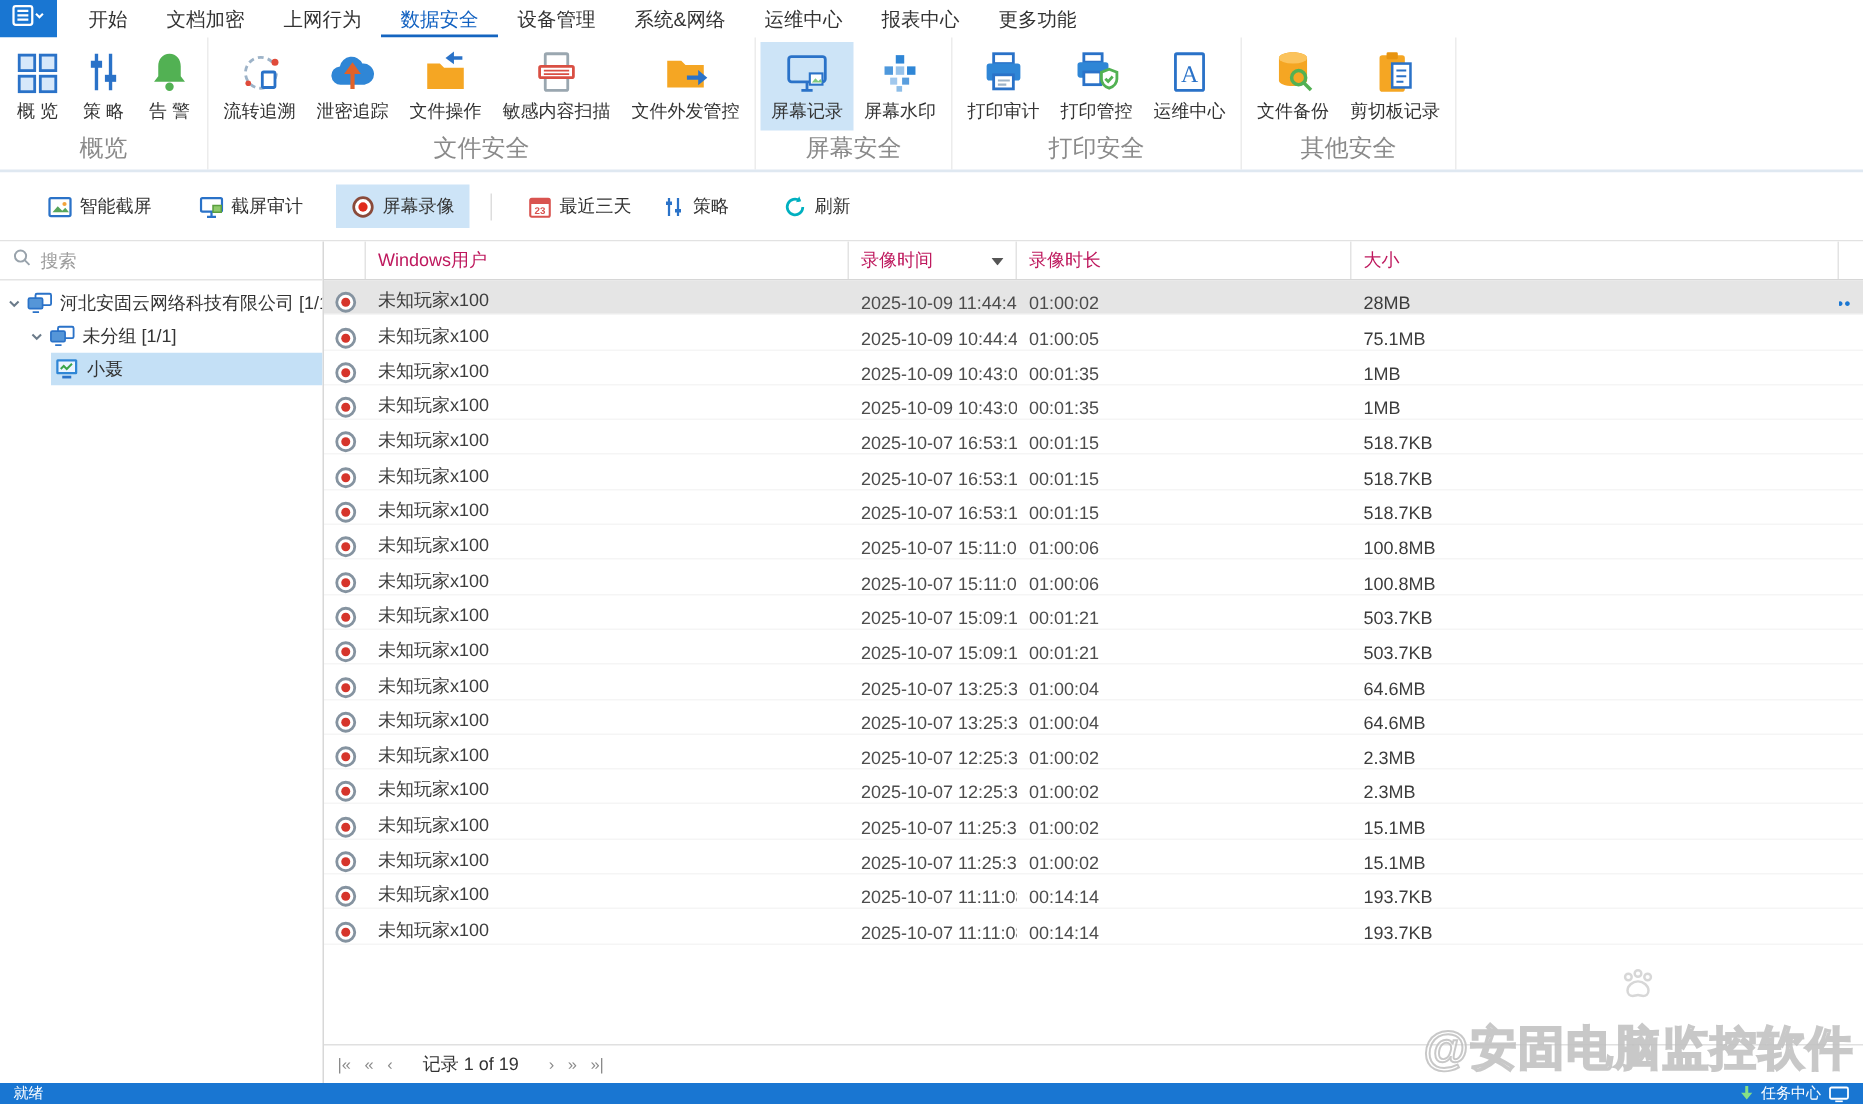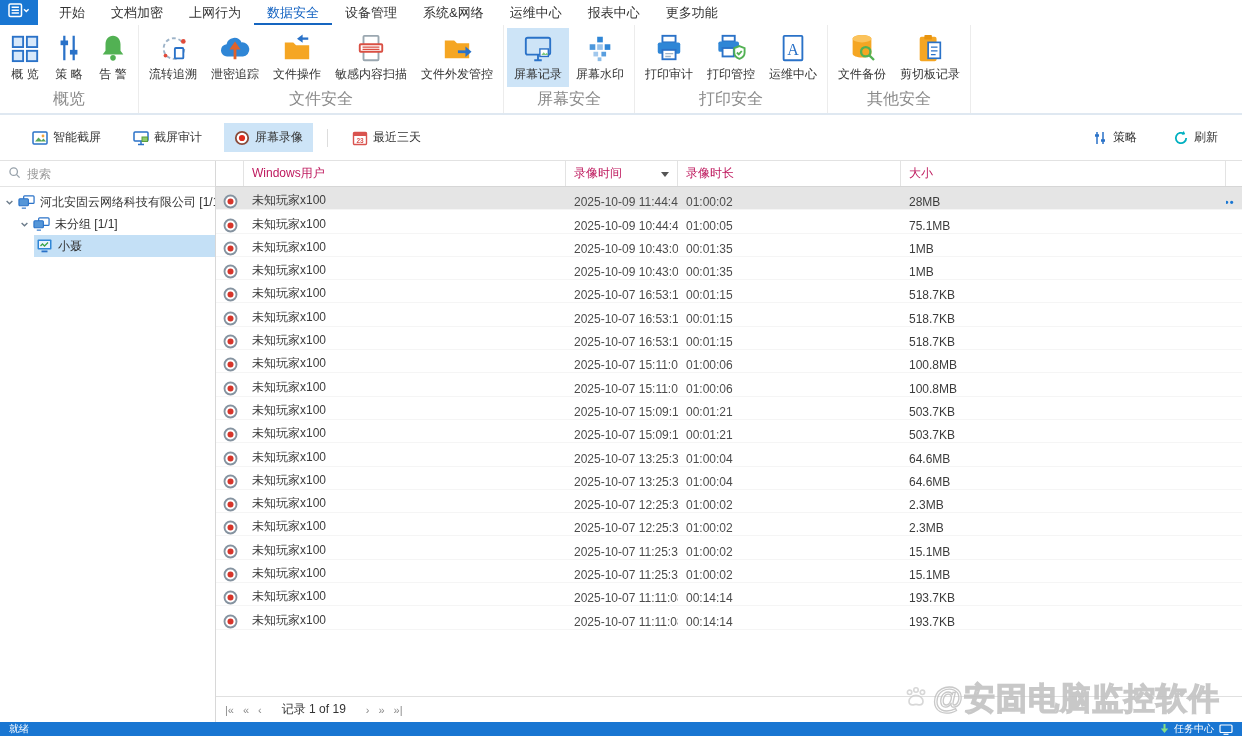--- a/index.html
+++ b/index.html
@@ -19,21 +19,21 @@
   .ribbon { height:88px; display:flex; background:#fff; flex:none; }
   .rgroup { display:flex; flex-direction:column; border-right:1px solid #ececec; padding:1px 3px 0; }
   .ritems { display:flex; flex:1; align-items:flex-start; padding-top:2px; }
   .ritem { display:flex; flex-direction:column; align-items:center; gap:3px; padding:5px 7px 4px; min-width:44px; cursor:pointer; }
   .ritem.selected { background:#cde4f7; }
   .ricon svg { width:30px; height:30px; display:block; }
   .rtext { font-size:12px; color:#333; white-space:nowrap; }
   .rglabel { text-align:center; font-size:16px; color:#8a8a8a; padding:2px 6px 4px; white-space:nowrap; }
   .ribbon-edge { height:2px; background:#dfe8f1; flex:none; }
   
-  .subtoolbar { height:46px; display:flex; align-items:center; justify-content:space-between; border-bottom:1px solid #e2e2e2; background:#fff; flex:none; }
+  .subtoolbar { height:46px; display:flex; align-items:center; justify-content:flex-start; border-bottom:1px solid #e2e2e2; background:#fff; flex:none; }
   .toolbar-left { display:flex; align-items:center; gap:12px; margin-left:22px; }
   .toolbar-right { display:flex; align-items:center; gap:16px; margin-right:14px; }
   .tbtn { display:flex; align-items:center; gap:5px; font-size:12px; color:#333; padding:6px 10px; white-space:nowrap; cursor:pointer; }
   .tbtn.selected { background:#cde4f7; }
   .tbtn svg { width:16px; height:16px; display:block; }
   .tdivider { width:1px; height:18px; background:#ddd; margin:0 2px; }
   
   .main { flex:1; display:flex; min-height:0; }
   .sidebar { width:216px; flex:none; border-right:1px solid #d8d8d8; display:flex; flex-direction:column; background:#fff; }
   .search-row { height:26px; flex:none; display:flex; align-items:center; gap:6px; padding:0 8px; border-bottom:1px solid #e4e4e4; }
@@ -72,21 +72,21 @@
   .rowmenu { color:#1976d2; font-size:11px; font-weight:bold; letter-spacing:1px; margin-left:-14px; }
   
   .pagebar { height:26px; flex:none; border-top:1px solid #e0e0e0; display:flex; align-items:center; padding-left:8px; gap:7px; font-size:12px; color:#333; }
   .pnav { color:#8a8a8a; font-size:11px; padding:0 1px; cursor:pointer; }
   .plabel { margin:0 12px; white-space:nowrap; }
   
   .statusbar { height:14px; flex:none; background:#1976d2; color:#fff; display:flex; align-items:center; justify-content:space-between; padding:0 9px; font-size:10px; }
   .status-right { display:flex; align-items:center; gap:5px; }
   .status-right svg { display:block; }
   
-  .watermark { position:absolute; right:22px; bottom:16px; display:flex; align-items:center; gap:3px; pointer-events:none; z-index:10; }
+  .watermark { position:absolute; right:6px; bottom:16px; display:flex; align-items:center; gap:3px; pointer-events:none; z-index:10;flex-direction:column; }
   .wm-text {
     font-size:31px; font-weight:bold; letter-spacing:1px;
     color:rgba(255,255,255,0.10);
     -webkit-text-stroke:1.3px rgba(186,186,186,0.8);
     text-shadow:0 0 1px rgba(255,255,255,0.5);
     white-space:nowrap;
   }
 </style>
 </head>
 <body>

